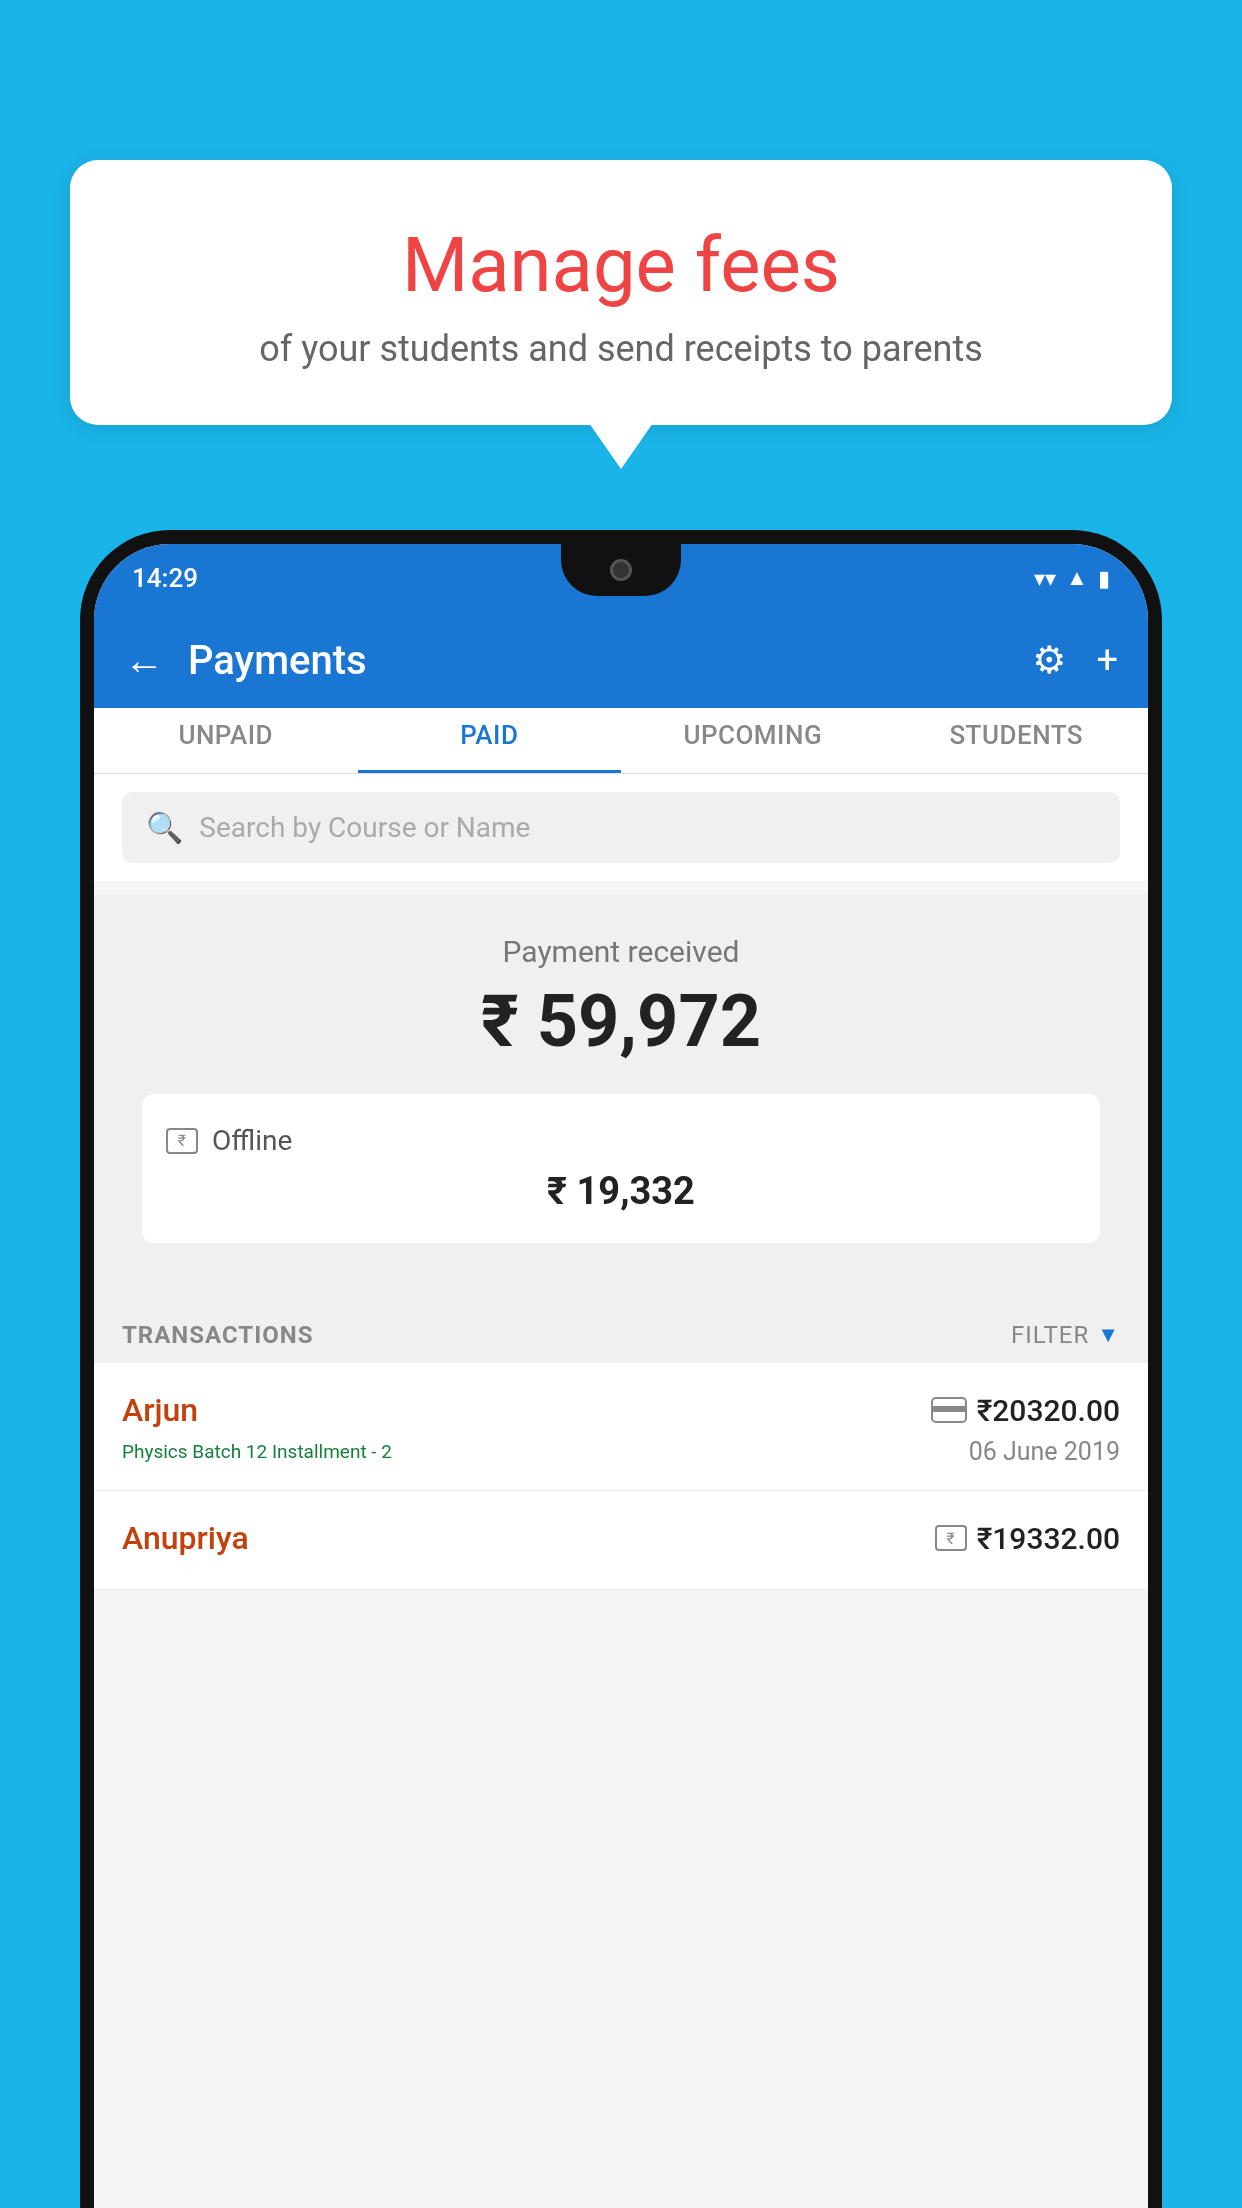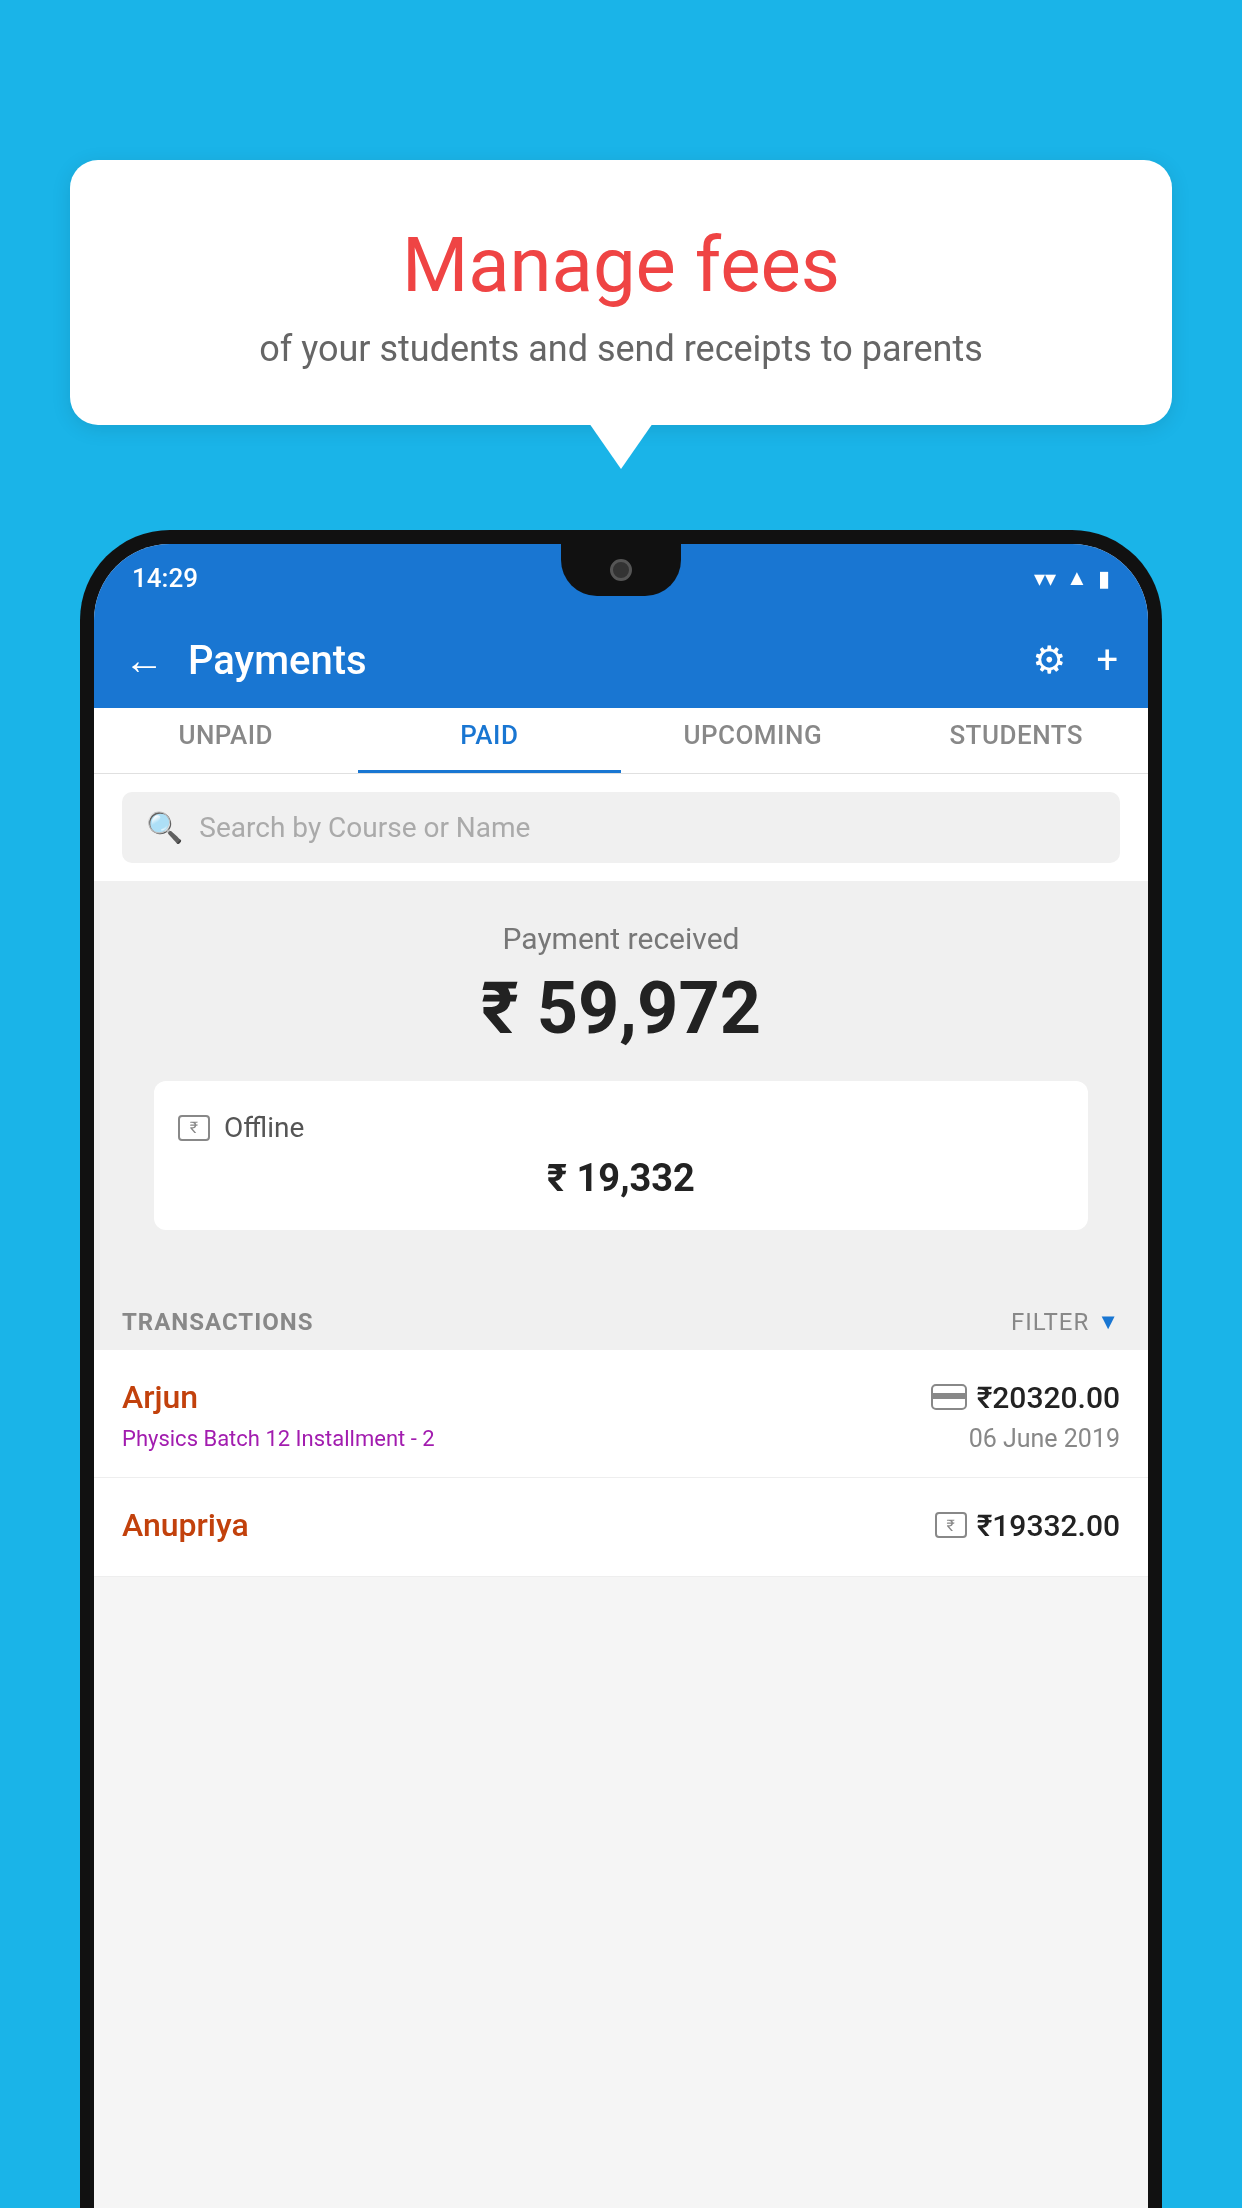--- a/index.html
+++ b/index.html
@@ -190,21 +190,22 @@
     }
     .search-placeholder {
       color: #aaa;
       font-size: 28px;
     }
 
     
     .payment-section {
       background: #f0f0f0;
       text-align: center;
-      padding: 40px 36px 30px;
+      padding: 40px 24px 30px;
+      margin-top: 13px;
     }
     .payment-label {
       font-size: 30px;
       color: #777;
       margin-bottom: 10px;
     }
     .payment-amount {
       font-size: 72px;
       font-weight: 700;
       color: #222;
@@ -297,22 +298,22 @@
       font-size: 30px;
       color: #222;
       font-weight: 500;
     }
     .tx-row2 {
       display: flex;
       justify-content: space-between;
       align-items: center;
     }
     .tx-course {
-      font-size: 22px;
-      color: #a21caf;
+      font-size: 19px;
+      color: #15803d;
     }
     .tx-date {
       font-size: 25px;
       color: #888;
     }
 
     
     .rupee-box-icon {
       width: 32px;
       height: 26px;

